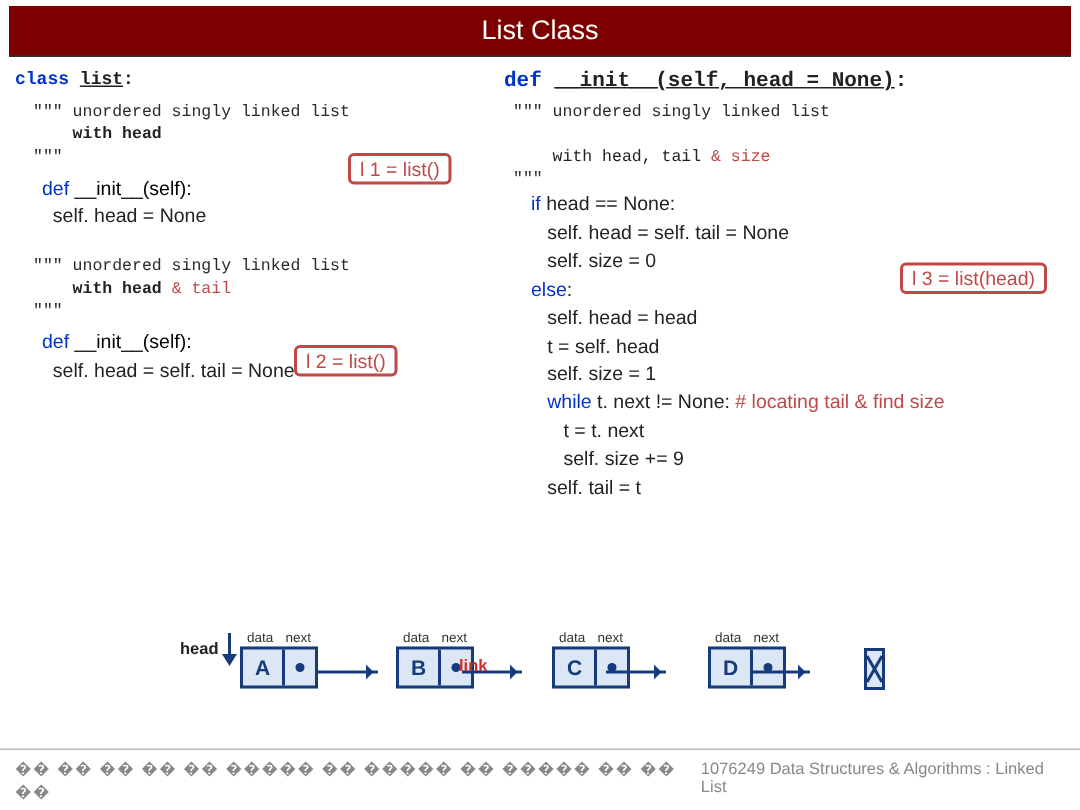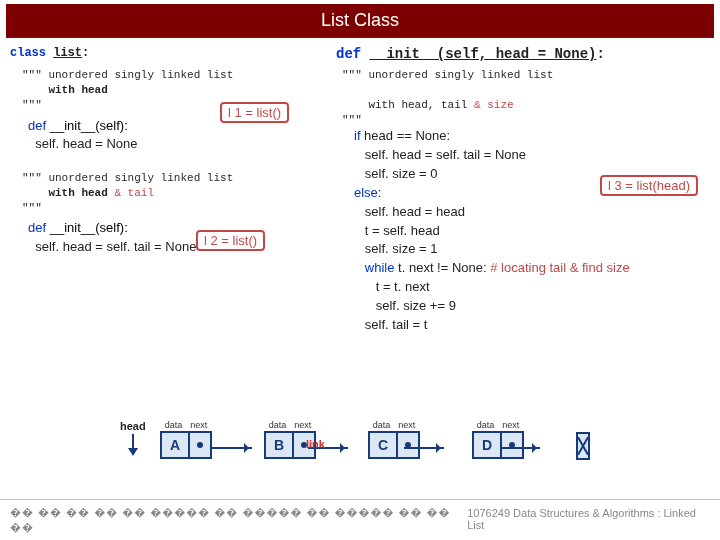--- a/index.html
+++ b/index.html
@@ -56,21 +56,21 @@
   .facade {
     display: inline-block;
     border: 2px solid #c24848;
     border-radius: 4px;
     padding: 1px 6px;
     color: #c24848;
     font-family: "Trebuchet MS", sans-serif;
     font-size: 13px;
     position: absolute;
   }
-  .callout1 { left: 220px; top: 102px; }
+  .callout1 { left: 232px; top: 102px; }
   .callout2 { left: 196px; top: 230px; text-align: center; }
   .callout3 { left: 600px; top: 175px; background:#fff; }
   .rightdef {
     font-weight: bold;
     font-size: 14px;
     margin: 0 0 6px 0;
   }
   .ifblock {
     font-family: "Trebuchet MS", sans-serif;
     font-size: 13px;
@@ -228,21 +228,21 @@
       &nbsp;&nbsp;&nbsp;<span>self. tail = t</span>
     </div>
   </div>
 </div>
 
 <span class="facade callout1">l 1 = list()</span>
 <span class="facade callout2">l 2 = list()</span>
 <span class="facade callout3">l 3 = list(head)</span>
 
 <div class="diagram">
-  <div style="display:flex;flex-direction:column;align-items:center;">
+  <div style="display:flex;flex-direction:row;align-items:center;">
     <span class="headptr">head</span>
     <svg width="14" height="26">
         <line x1="7" y1="2" x2="7" y2="18" stroke="#163a7a" stroke-width="2"></line>
         <polygon points="2,16 12,16 7,24" fill="#163a7a"></polygon>
       </svg>
   </div>
 </div>
 
 <div style="position:absolute;left:160px;top:420px;display:flex;gap:52px;">
   <div class="node">

